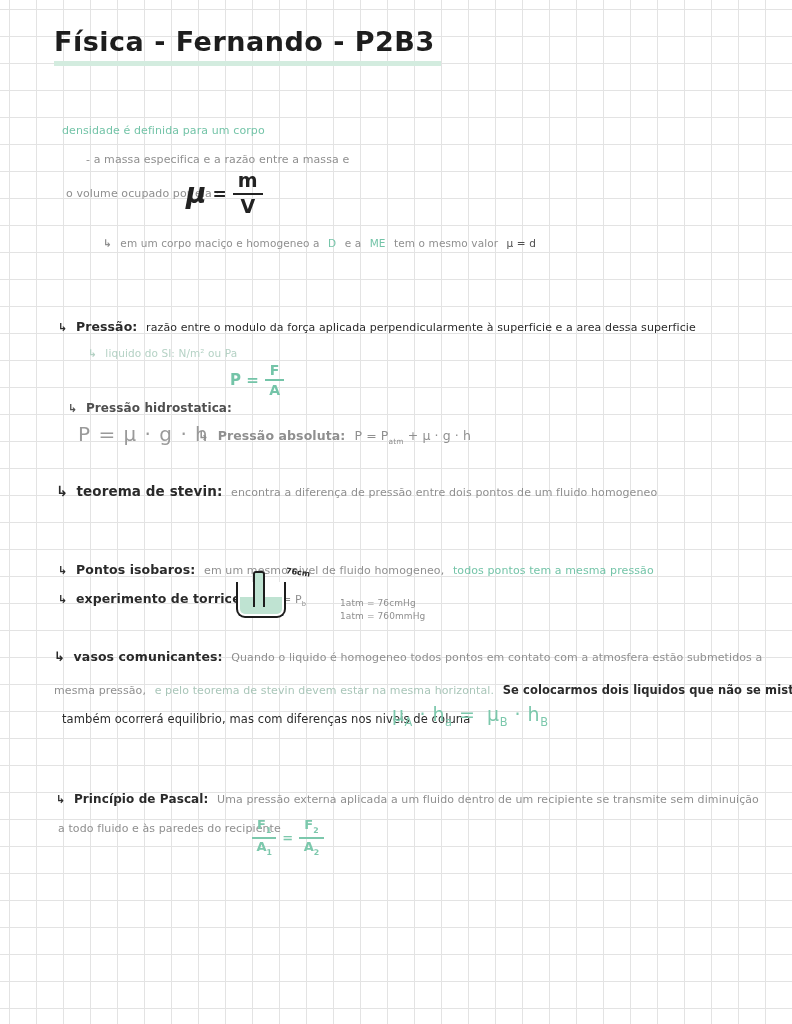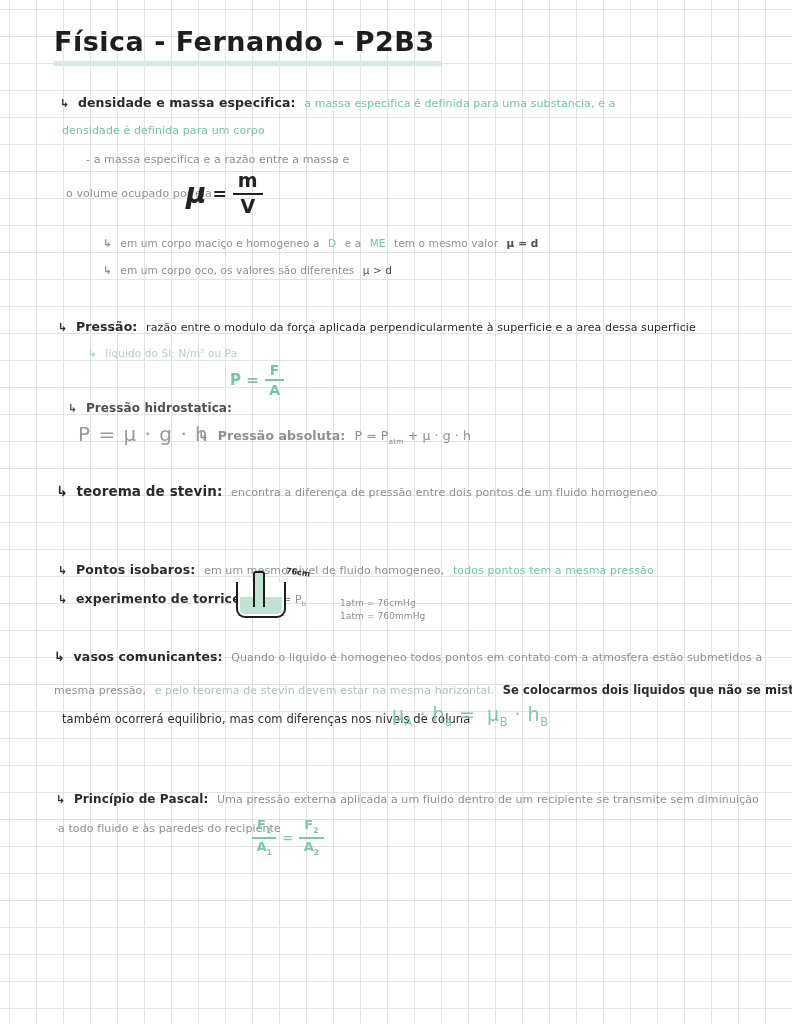--- a/index.html
+++ b/index.html
@@ -65,49 +65,39 @@
 </style>
 </head>
 <body>
 
 <div class="page">
 
   <div class="title">
     <span class="title-hl">Física - Fernando - P2B3</span>
   </div>
 
-  <div class="ln" style="left:60px;top:95px">
-    <span class="arrow ink">↳</span>
-    <span class="lbl ink">densidade e massa especifica:</span>
-    <span class="green">a massa especifica é definida para uma substancia, e a</span>
-  </div>
   <div class="ln green" style="left:62px;top:124px">densidade é definida para um corpo</div>
   <div class="ln gray" style="left:86px;top:153px">- a massa especifica e a razão entre a massa e</div>
   <div class="ln gray" style="left:66px;top:187px">o volume ocupado por ela :</div>
   <div class="formula f-density" style="left:186px;top:170px">
     <span class="mu">μ</span>
     <span class="feq">=</span>
     <span class="frac">
       <span class="num">m</span>
       <span class="den">V</span>
     </span>
   </div>
   <div class="ln gray sm" style="left:103px;top:237px">
     <span class="arrow">↳</span>
     <span>em um corpo maciço e homogeneo a</span>
     <span class="green">D</span>
     <span>e a</span>
     <span class="green">ME</span>
     <span>tem o mesmo valor</span>
-    <span class="dark" style="font-weight:bold">μ = d</span>
-  </div>
-  <div class="ln gray sm" style="left:103px;top:264px">
-    <span class="arrow">↳</span>
-    <span>em um corpo oco, os valores são diferentes</span>
-    <span class="dark">μ &gt; d</span>
+    <span class="dark" style="font-weight:normal">μ = d</span>
   </div>
 
   <div class="ln" style="left:58px;top:319px">
     <span class="arrow ink">↳</span>
     <span class="lbl ink">Pressão:</span>
     <span class="ink">razão entre o modulo da força aplicada perpendicularmente à superficie e a area dessa superficie</span>
   </div>
   <div class="ln faint sm" style="left:88px;top:347px">
     <span class="arrow">↳</span>
     <span>liquido do SI: N/m² ou Pa</span>

